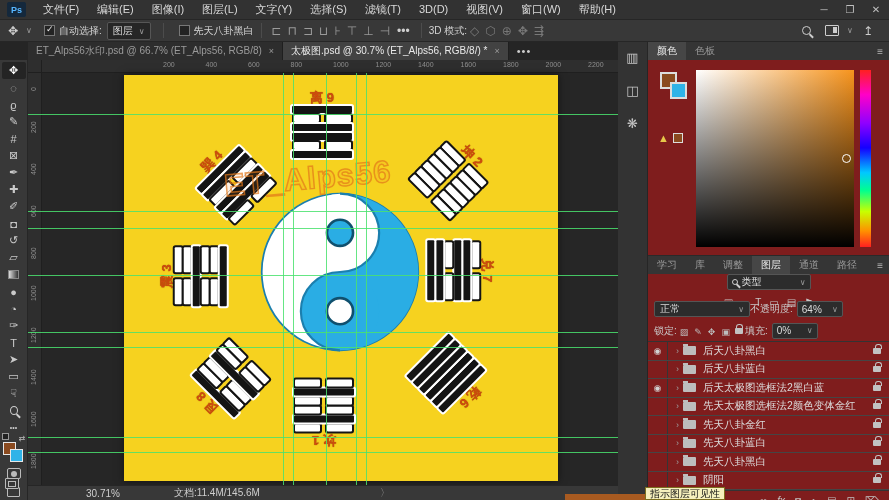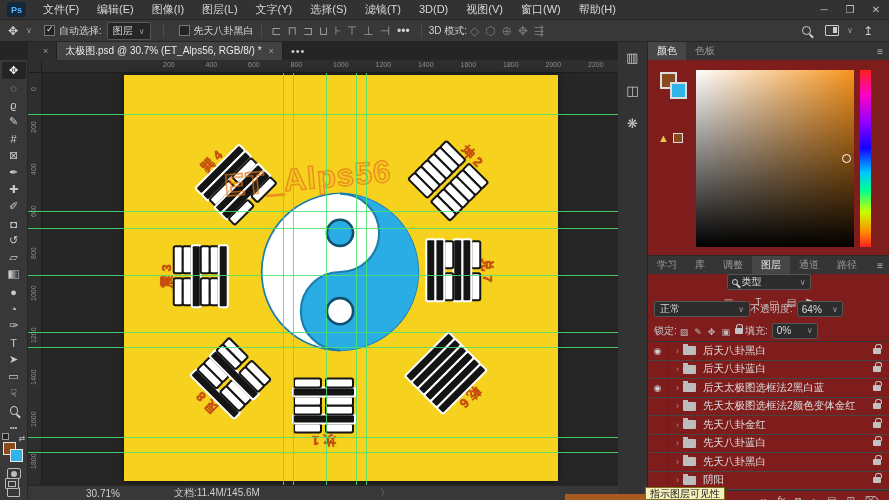--- a/index.html
+++ b/index.html
@@ -221,20 +221,21 @@
   <div id="ob-right">
     <span class="mag"></span>
     <span class="ws-ic"></span>
     <span class="ob-icon" style="font-size:8px;color:#999;margin:0 2px;">∨</span>
     <span class="share-ic">↥</span>
   </div>
 </div>
 
 <div id="tabbar">
   <div class="doc-tab tab-off">
+    <span>ET_Alps56水印.psd @ 66.7% (ET_Alps56, RGB/8)</span>
       <span class="x">×</span>
   </div>
   <div class="doc-tab tab-on">
     <span>太极图.psd @ 30.7% (ET_Alps56, RGB/8/) *</span>
       <span class="x">×</span>
   </div>
   <span class="tab-more">•••</span>
 </div>
 
 <div id="toolbar">
@@ -311,20 +312,45 @@
     <svg id="taiji" viewBox="0 0 200 200">
       <circle cx="100" cy="100" r="90" fill="#ffffff" stroke="#1b7fae" stroke-width="2"></circle>
       <path d="M100,10 A90,90 0 0 1 100,190 Z" fill="#2aade4"></path>
       <circle cx="100" cy="55" r="45" fill="#ffffff"></circle>
       <circle cx="100" cy="145" r="45" fill="#2aade4"></circle>
       <path d="M100,10 A45,45 0 0 1 100,100 A45,45 0 0 0 100,190" fill="none" stroke="#1b7fae" stroke-width="2.5"></path>
       <circle cx="100" cy="55" r="15" fill="#2aade4" stroke="#10506e" stroke-width="3"></circle>
       <circle cx="100" cy="145" r="15" fill="#ffffff" stroke="#10506e" stroke-width="3"></circle>
     </svg>
 
+    <div class="trigram tg-li">
+        <div class="t-label">离 9</div>
+        <div class="t-bars">
+          <div class="t-row">
+            <span class="seg b full"></span>
+          </div>
+          <div class="t-row">
+            <span class="seg w half"></span>
+            <span class="seg w half"></span>
+          </div>
+          <div class="t-row">
+            <span class="seg b full"></span>
+          </div>
+          <div class="t-row">
+            <span class="seg b full"></span>
+          </div>
+          <div class="t-row">
+            <span class="seg w half"></span>
+            <span class="seg w half"></span>
+          </div>
+          <div class="t-row">
+            <span class="seg b full"></span>
+          </div>
+        </div>
+      </div>
     <div class="trigram tg-kun">
         <div class="t-label">坤 2</div>
         <div class="t-bars">
           <div class="t-row">
             <span class="seg w half"></span>
             <span class="seg w half"></span>
           </div>
           <div class="t-row">
             <span class="seg w half"></span>
             <span class="seg w half"></span>

